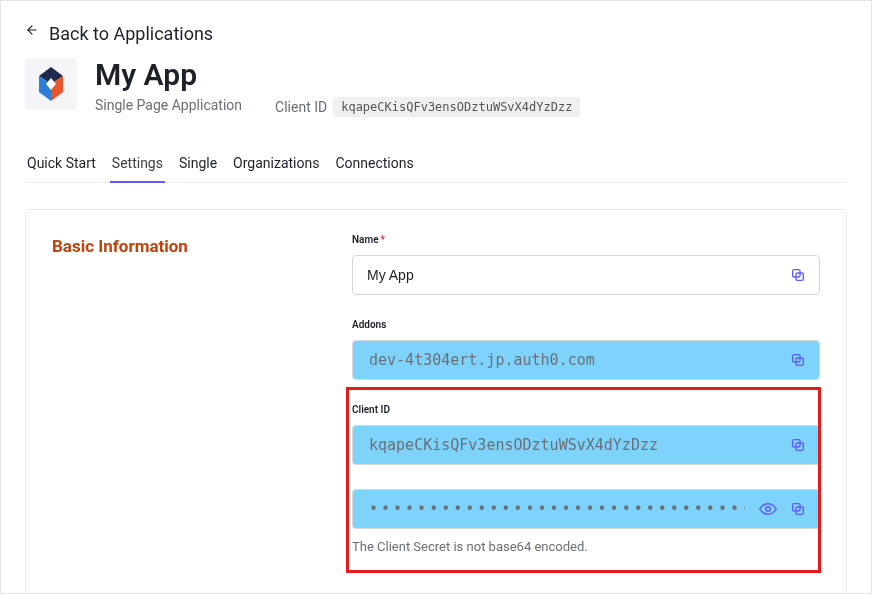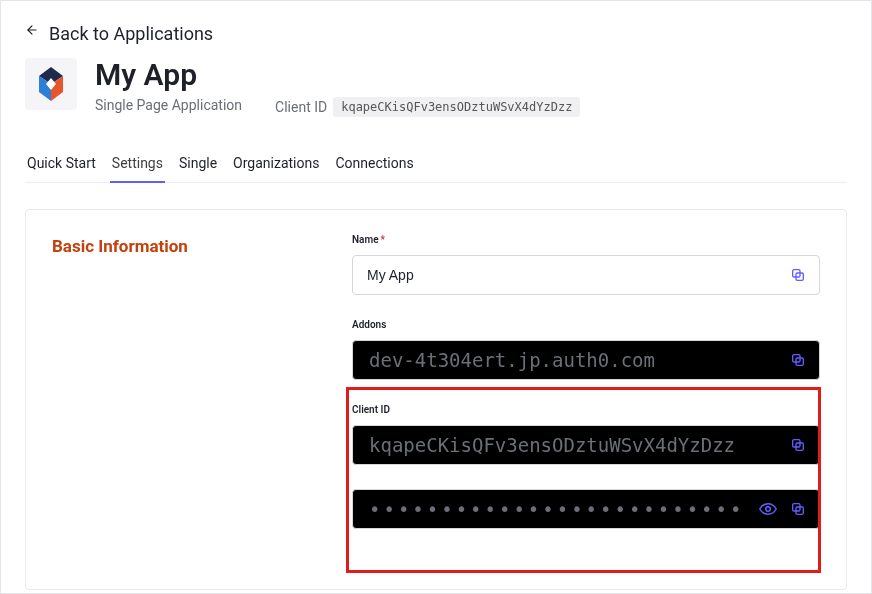--- a/index.html
+++ b/index.html
@@ -18,21 +18,21 @@
   .tab { padding:10px 2px; cursor:pointer; }
   .tab.active { color:#404040; border-bottom:2px solid #635dff; margin-bottom:-1px; }
   .content-card { margin-top:26px; border:1px solid #e9e9ec; border-radius:4px; padding:26px 26px 60px 26px; position:relative; }
   .section-title { font-size:17px; font-weight:700; color:#c2410c; }
   .form-area { margin-left:300px; margin-top:-22px; }
   .field { margin-bottom:24px; }
   .field label { display:block; font-size:10px; font-weight:600; color:#1e212a; margin-bottom:10px; }
   .req { color:#d03040; margin-left:2px; font-weight:600; }
   .input-wrap { position:relative; display:flex; align-items:center; }
   .txt-input { width:100%; height:40px; border:1px solid #d7d7db; border-radius:4px; font-size:14px; padding:0 44px 0 14px; color:#1e212a; background:#fff; }
-  .txt-input.readonly { background:#000000; color:#6b6f76; font-family:ui-monospace,SFMono-Regular,Menlo,Consolas,monospace; font-size:19px;padding-left:16px;}
+  .txt-input.readonly { background:#7dd3fc; color:#6b6f76; font-family:ui-monospace,SFMono-Regular,Menlo,Consolas,monospace; font-size:15px;padding-left:16px;}
   .icon-btn { position:absolute; right:8px; top:50%; transform:translateY(-50%); width:28px; height:28px; display:flex; align-items:center; justify-content:center; background:none; border:none; cursor:pointer; color:#635dff; }
   .icon-btn.eye { right:38px; }
   .helper { font-size:13px; color:#6b6f76; margin-top:10px; }
   .highlight-box { position:absolute; border:3px solid #e21b1b; pointer-events:none; }
   .secret-dots { letter-spacing:3px; font-family:monospace; }
 </style>
 </head>
 <body>
 
 <div class="outer-frame">
@@ -130,20 +130,21 @@
                   <circle cx="12" cy="12" r="3"></circle>
                 </svg>
             </button>
             <button class="icon-btn" title="Copy">
               <svg width="16" height="16" viewBox="0 0 24 24" fill="none" stroke="currentColor" stroke-width="2">
                   <rect x="9" y="9" width="11" height="11" rx="2"></rect>
                   <rect x="4" y="4" width="11" height="11" rx="2"></rect>
                 </svg>
             </button>
           </div>
+          <div class="helper">The Client Secret is not base64 encoded.</div>
         </div>
 
       </div>
 
       <div class="highlight-box" style="left:320px; top:177px; width:475px; height:186px;"></div>
     </div>
 
   </div>
 </div>
 

